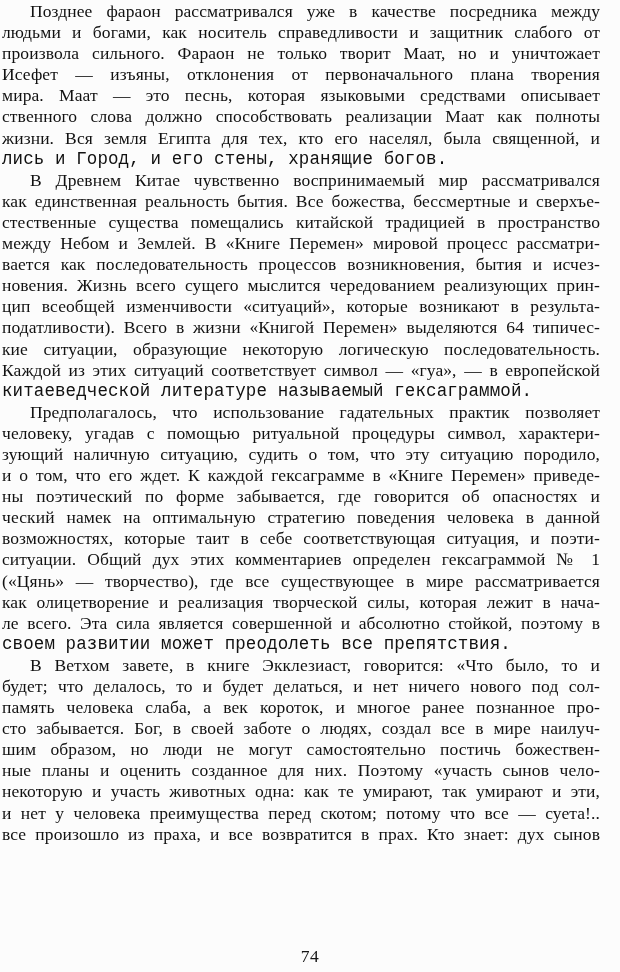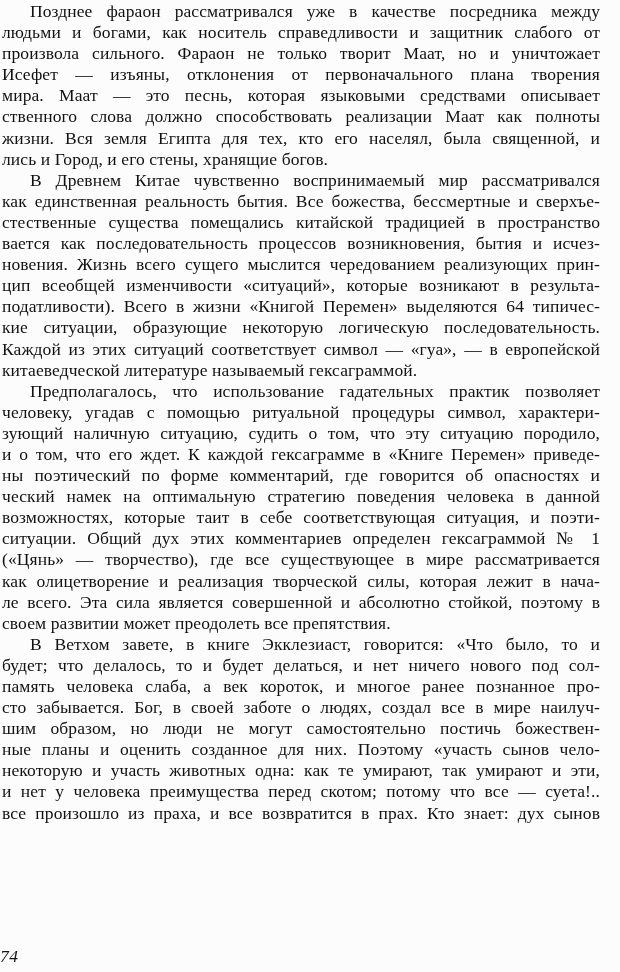--- a/index.html
+++ b/index.html
@@ -35,31 +35,31 @@
     text-align: justify;
     text-align-last: justify;
     overflow: hidden;
     white-space: normal;
   }
   .line.first {
     text-indent: 28px;
   }
   .line.paraend {
     text-align-last: left;
+    font-family: Liberation Mono, monospace;
   }
   .pagenum {
     position: absolute;
     left: 0;
     right: 0;
     top: 946px;
-    text-align: left;
+    text-align: center;
     font-size: 17.5px;
     letter-spacing: 0.5px;
     color: #161616;
-    font-style: italic;
   }
 </style>
 </head>
 <body>
 
 <div class="page" style="background: rgb(252, 252, 252); color: rgb(17, 17, 17);">
   <div class="textblock">
       <div class="paragraph">
         <div class="line first">Позднее фараон рассматривался уже в качестве посредника между</div>
         <div class="line">людьми и богами, как носитель справедливости и защитник слабого от</div>
@@ -67,34 +67,35 @@
         <div class="line">Исефет — изъяны, отклонения от первоначального плана творения</div>
         <div class="line">мира. Маат — это песнь, которая языковыми средствами описывает</div>
         <div class="line">ственного слова должно способствовать реализации Маат как полноты</div>
         <div class="line">жизни. Вся земля Египта для тех, кто его населял, была священной, и</div>
         <div class="line paraend">лись и Город, и его стены, хранящие богов.</div>
       </div>
       <div class="paragraph">
         <div class="line first">В Древнем Китае чувственно воспринимаемый мир рассматривался</div>
         <div class="line">как единственная реальность бытия. Все божества, бессмертные и сверхъе-</div>
         <div class="line">стественные существа помещались китайской традицией в пространство</div>
+        <div class="line">между Небом и Землей. В «Книге Перемен» мировой процесс рассматри-</div>
         <div class="line">вается как последовательность процессов возникновения, бытия и исчез-</div>
         <div class="line">новения. Жизнь всего сущего мыслится чередованием реализующих прин-</div>
         <div class="line">цип всеобщей изменчивости «ситуаций», которые возникают в результа-</div>
         <div class="line">податливости). Всего в жизни «Книгой Перемен» выделяются 64 типичес-</div>
         <div class="line">кие ситуации, образующие некоторую логическую последовательность.</div>
         <div class="line">Каждой из этих ситуаций соответствует символ — «гуа», — в европейской</div>
         <div class="line paraend">китаеведческой литературе называемый гексаграммой.</div>
       </div>
       <div class="paragraph">
         <div class="line first">Предполагалось, что использование гадательных практик позволяет</div>
         <div class="line">человеку, угадав с помощью ритуальной процедуры символ, характери-</div>
         <div class="line">зующий наличную ситуацию, судить о том, что эту ситуацию породило,</div>
         <div class="line">и о том, что его ждет. К каждой гексаграмме в «Книге Перемен» приведе-</div>
-        <div class="line">ны поэтический по форме комментарий, где говорится об опасностях и</div>
+        <div class="line">ны поэтический по форме забывается, где говорится об опасностях и</div>
         <div class="line">ческий намек на оптимальную стратегию поведения человека в данной</div>
         <div class="line">возможностях, которые таит в себе соответствующая ситуация, и поэти-</div>
         <div class="line">ситуации. Общий дух этих комментариев определен гексаграммой № 1</div>
         <div class="line">(«Цянь» — творчество), где все существующее в мире рассматривается</div>
         <div class="line">как олицетворение и реализация творческой силы, которая лежит в нача-</div>
         <div class="line">ле всего. Эта сила является совершенной и абсолютно стойкой, поэтому в</div>
         <div class="line paraend">своем развитии может преодолеть все препятствия.</div>
       </div>
       <div class="paragraph">
         <div class="line first">В Ветхом завете, в книге Экклезиаст, говорится: «Что было, то и</div>

